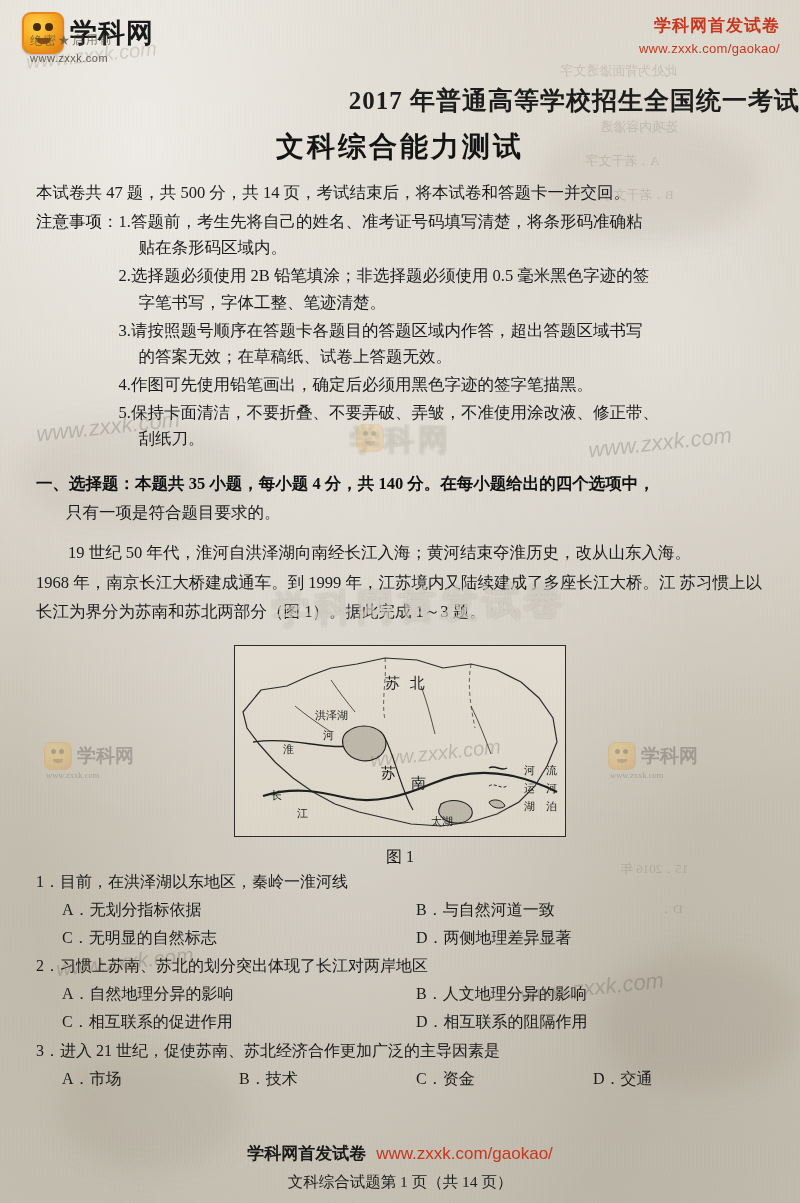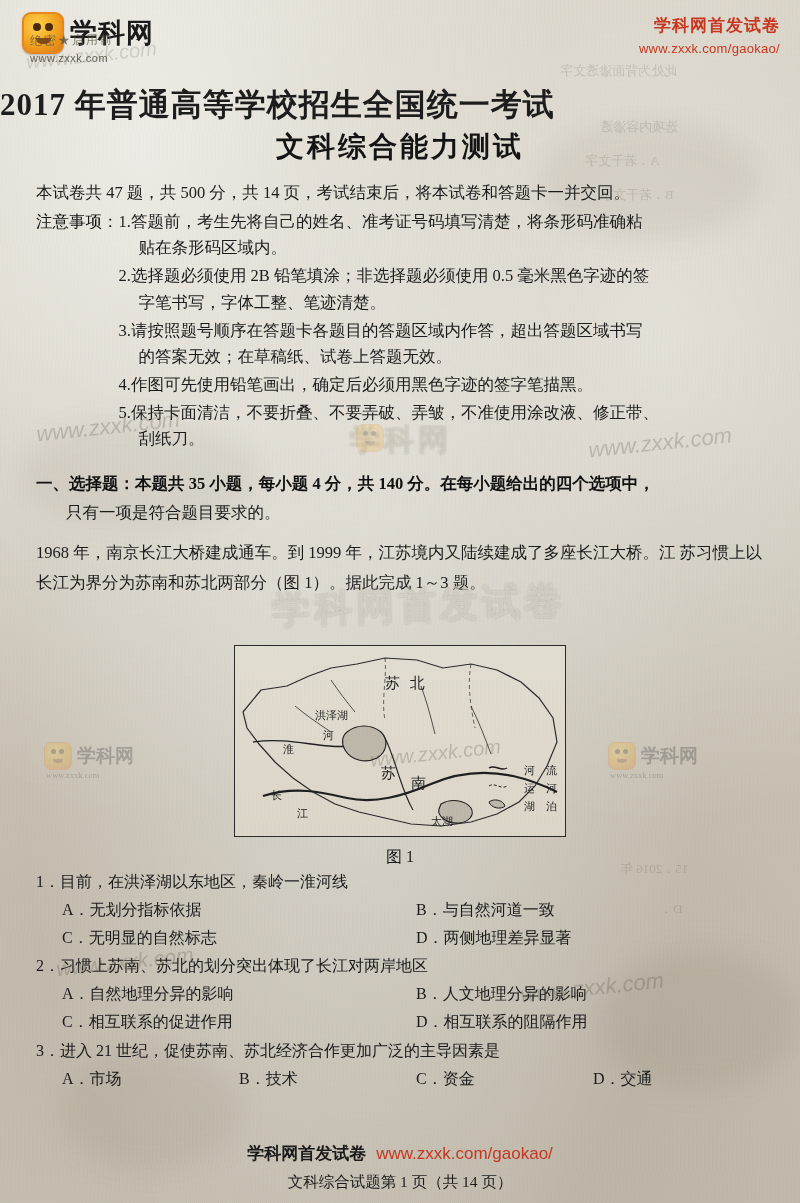--- a/index.html
+++ b/index.html
@@ -125,22 +125,22 @@
     font-size: 13px;
     color: #c8371f;
     margin-top: 4px;
     letter-spacing: 0.3px;
   }
 
   
   .doc-title {
     position: absolute;
     top: 84px; left: 0; right: 0;
-    text-align: left;
-    font-size: 31px;
+    text-align: right;
+    font-size: 25px;
     font-weight: bold;
     color: #1d1d1d;
     letter-spacing: 1px;
   }
   .doc-subtitle {
     position: absolute;
     top: 128px; left: 0; right: 0;
     text-align: center;
     font-size: 28px;
     font-weight: bold;
@@ -392,20 +392,21 @@
         </div>
       </div>
     </div>
 
     <div class="section-head">
       <b>一、选择题：</b><b>本题共 35 小题，每小题 4 分，共 140 分。在每小题给出的四个选项中，</b>
       <span class="indent2">只有一项是符合题目要求的。</span>
     </div>
 
     <div class="stem">
+      <span class="first">19 世纪 50 年代，淮河自洪泽湖向南经长江入海；黄河结束夺淮历史，改从山东入海。</span>
       <span>1968 年，南京长江大桥建成通车。到 1999 年，江苏境内又陆续建成了多座长江大桥。江</span>
       <span>苏习惯上以长江为界分为苏南和苏北两部分（图 1）。据此完成 1～3 题。</span>
     </div>
   </div>
 
   <div class="figure-wrap">
     <div class="map-box">
       <svg width="330" height="190" viewBox="0 0 330 190">
 
         <path d="M8,66 L26,44 L52,40 L74,30 L96,22 L122,18 L150,12 L182,14 L208,22 L236,18 L262,24 L286,36 L304,52 L318,72 L322,96 L312,120 L300,140 L284,156 L262,168 L236,176 L206,180 L176,178 L150,172 L124,166 L100,158 L78,146 L58,132 L40,116 L24,98 L12,82 Z" fill="none" stroke="#2b2b2b" stroke-width="1.2"></path>

